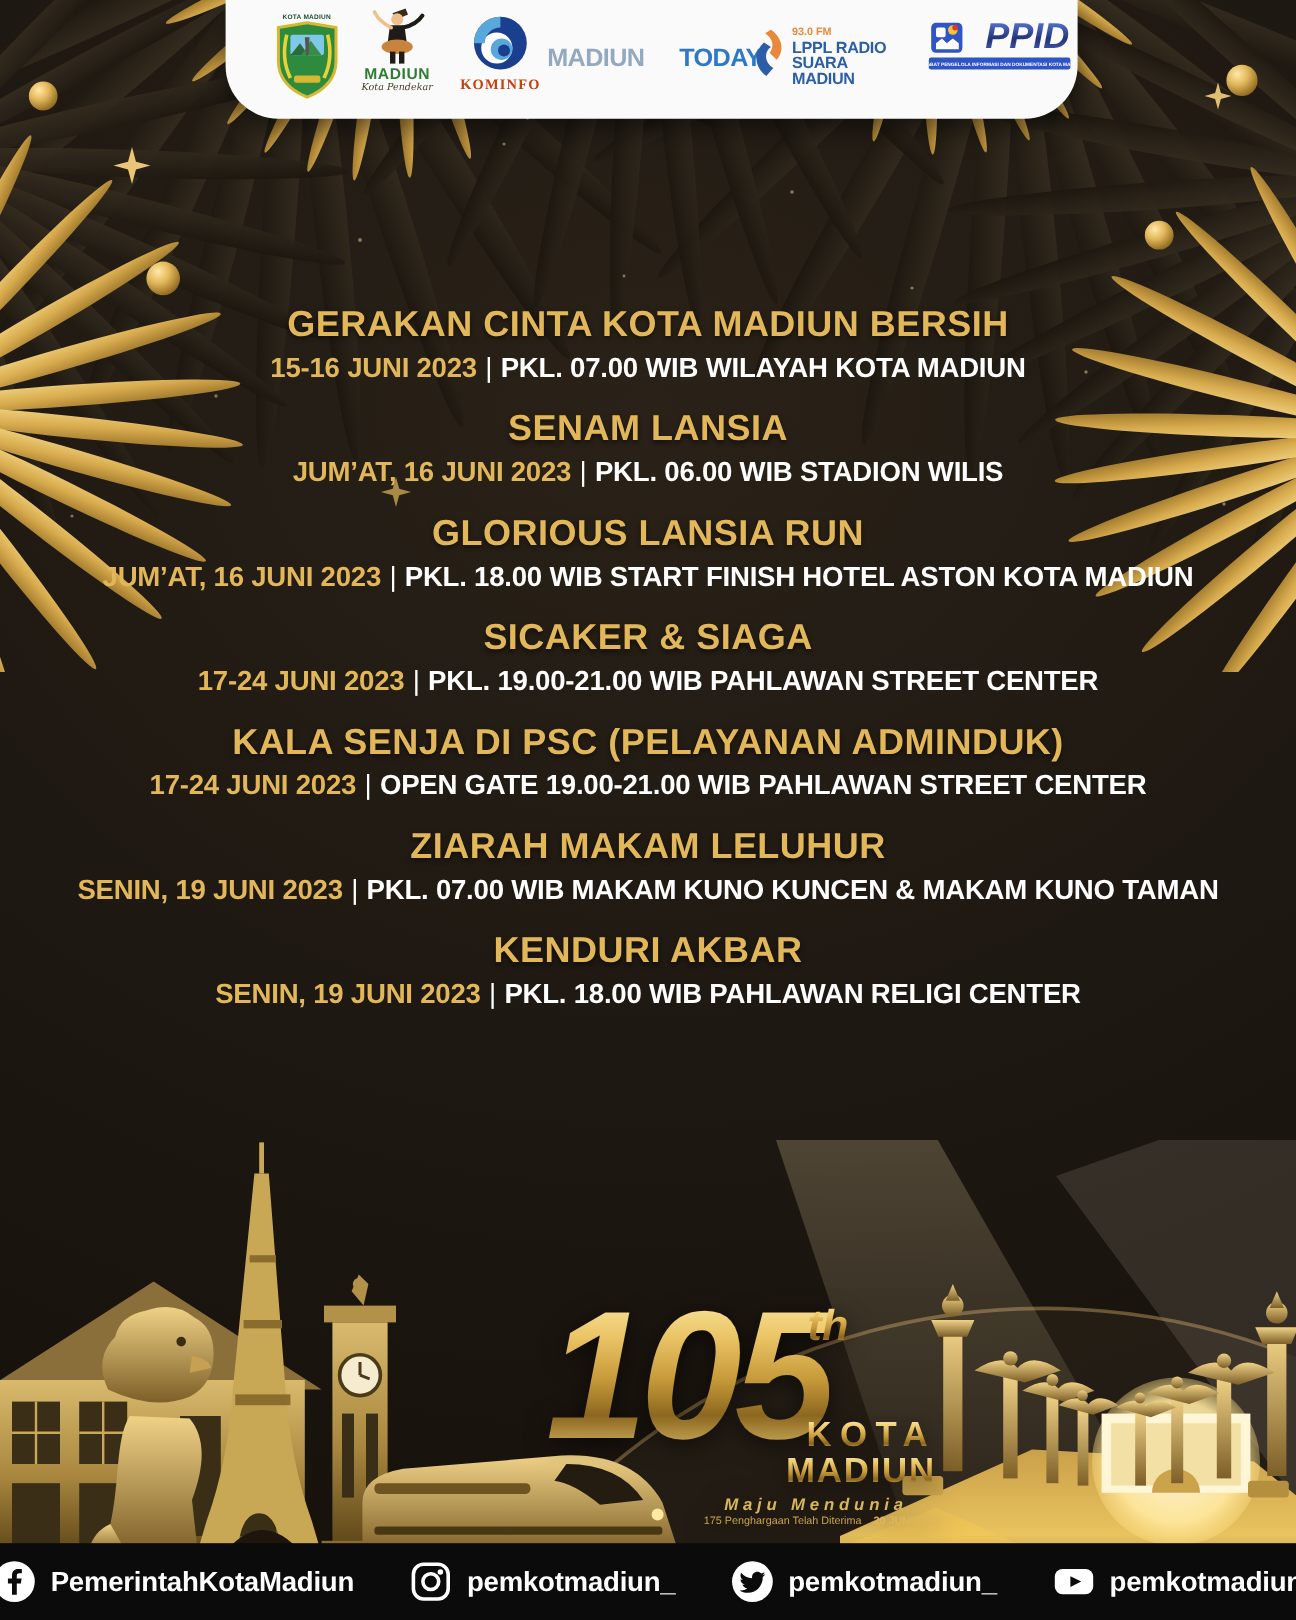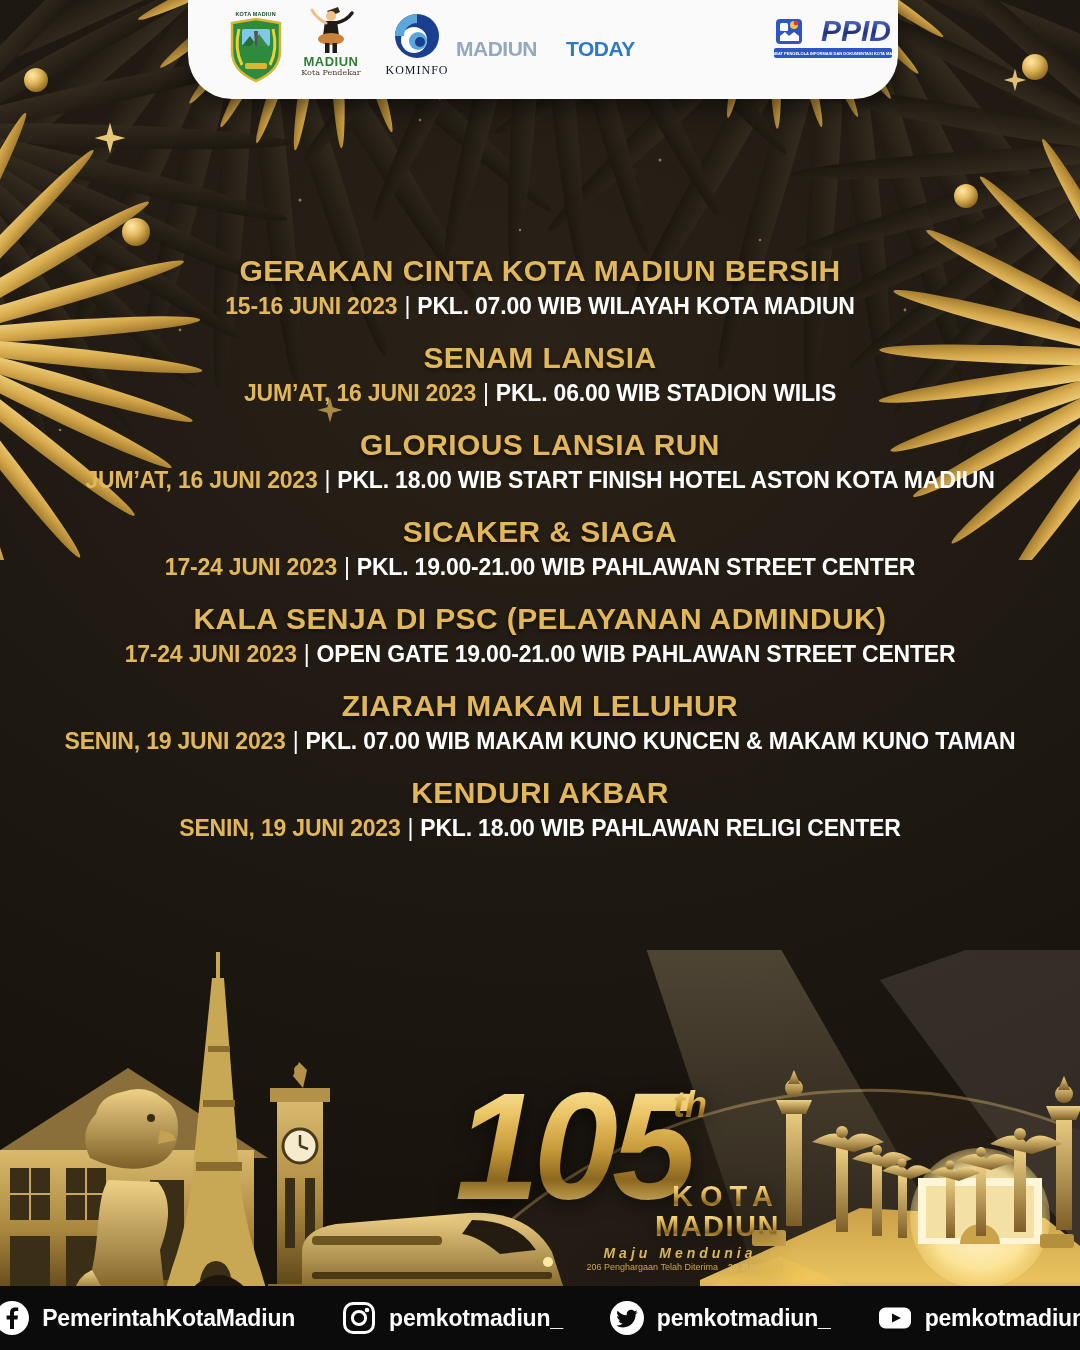--- a/index.html
+++ b/index.html
@@ -22,23 +22,23 @@
   .banner{
     position:absolute;left:188px;top:0;width:710px;height:99px;z-index:10;
     background:#fbfafa;border-radius:0 0 44px 44px;
     box-shadow:0 8px 22px rgba(0,0,0,.5);
   }
   .logo{position:absolute;display:flex;flex-direction:column;align-items:center;}
   .logo-emblem{left:36px;top:10px;width:64px;}
   .emblem-band{font-size:8px;transform:scale(.68);font-weight:700;color:#1a4d2e;letter-spacing:.3px;white-space:nowrap;margin-bottom:-2px;}
   .logo-mascot{left:108px;top:5px;width:70px;}
   .mascot-label{font-size:13px;font-weight:900;color:#2e7d32;letter-spacing:.5px;line-height:13px;}
-  .mascot-sub{font-family:"DejaVu Serif",serif;font-size:8px;color:#4a3b28;line-height:9px;}
+  .mascot-sub{font-family:"DejaVu Serif",serif;font-style:italic;font-size:8px;color:#4a3b28;line-height:9px;}
   .logo-kominfo{left:198px;top:12px;width:62px;}
-  .kominfo-label{font-family:"Liberation Serif",serif;font-size:12px;font-weight:400;color:#0f172a;letter-spacing:1px;margin-top:3px;}
+  .kominfo-label{font-family:"Liberation Serif",serif;font-size:12px;font-weight:700;color:#c2410c;letter-spacing:1px;margin-top:3px;}
   .logo-mt{left:268px;top:30px;width:165px;flex-direction:row;align-items:center;}
   .mt-a{font-size:21px;font-weight:800;color:#93a9c0;letter-spacing:-.5px;}
   .mt-b{font-size:21px;font-weight:800;color:#2e79c7;letter-spacing:-.5px;padding-left:29px;}
   .logo-radio{left:440px;top:20px;width:130px;flex-direction:row;align-items:center;gap:5px;}
   .radio-texts{display:flex;flex-direction:column;line-height:13px;}
   .radio-fm{font-size:9px;font-weight:800;color:#e8883a;}
   .radio-l1,.radio-l2{font-size:13.5px;font-weight:800;color:#2b5ea7;letter-spacing:-.3px;}
   .logo-ppid{left:585px;top:16px;width:120px;}
   .ppid-row{display:flex;align-items:center;gap:16px;}
   .ppid-word{font-size:30px;font-weight:900;font-style:italic;line-height:30px;
@@ -345,20 +345,31 @@
       <span class="mt-a">MADIUN</span>
       <span class="mt-b">TODAY</span>
       <svg width="38" height="38" viewBox="0 0 38 38" style="margin-left:2px;">
         <circle cx="19" cy="19" r="17" fill="#1b3f8f"></circle>
         <circle cx="16" cy="21" r="11" fill="#ffffff"></circle>
         <circle cx="19" cy="22" r="7.5" fill="#7cc0e8"></circle>
         <circle cx="21" cy="23" r="4" fill="#1b3f8f"></circle>
       </svg>
     </div>
 
+    <div class="logo logo-radio">
+      <svg width="28" height="46" viewBox="0 0 28 46">
+        <path d="M15,1 C25,8 27,19 20,27 L14,21 C18,15 17,9 10,4 Z" fill="#e8883a"></path>
+        <path d="M9,12 C0,20 0,33 11,41 L17,34 C9,29 9,20 15,16 Z" fill="#2b5ea7"></path>
+      </svg>
+      <div class="radio-texts">
+        <span class="radio-fm">93.0 FM</span>
+        <span class="radio-l1">LPPL RADIO</span>
+        <span class="radio-l2">SUARA MADIUN</span>
+      </div>
+    </div>
 
     <div class="logo logo-ppid">
       <div class="ppid-row">
         <svg width="30" height="30" viewBox="0 0 30 30">
           <rect x="1" y="3" width="26" height="25" rx="4" fill="#2f55c4"></rect>
           <rect x="5" y="7" width="8" height="8" rx="1.5" fill="#ffffff"></rect>
           <circle cx="19" cy="9" r="4" fill="#f5c23b"></circle>
           <circle cx="21" cy="7" r="2.4" fill="#d43d2a"></circle>
           <path d="M5,20 l5,-4 4,4 5,-4 5,4 v5 h-19 z" fill="#ffffff"></path>
         </svg>
@@ -412,21 +423,21 @@
 
   <div class="anniv">
     <div class="anniv-num gold-grad">105</div>
     <div class="anniv-th gold-grad">th</div>
     <div class="anniv-city">
       <div class="anniv-kota gold-grad">KOTA</div>
       <div class="anniv-madiun gold-grad">MADIUN</div>
     </div>
     <div class="anniv-tagline">Maju Mendunia</div>
     <div class="anniv-subline">
-      <span>206 Penghargaan Telah Diterima</span><b>20 JUNI 2023</b>
+      <span>175 Penghargaan Telah Diterima</span><b>20 JUNI 2023</b>
     </div>
   </div>
 
   <div class="footer">
 
     <div class="social">
       <svg width="36" height="36" viewBox="0 0 36 36">
         <circle cx="18" cy="18" r="17" fill="#ffffff"></circle>
         <path d="M20,29 v-9.5 h3.4 l.6,-4 h-4 v-2.4 c0,-1.2 .5,-2 2,-2 h2.2 V7.6 C23.6,7.5 22.4,7.4 21.2,7.4 c-3.2,0 -5.2,1.9 -5.2,5.3 v2.8 h-3.4 v4 h3.4 V29 Z" fill="#0b0b0b"></path>
       </svg>

